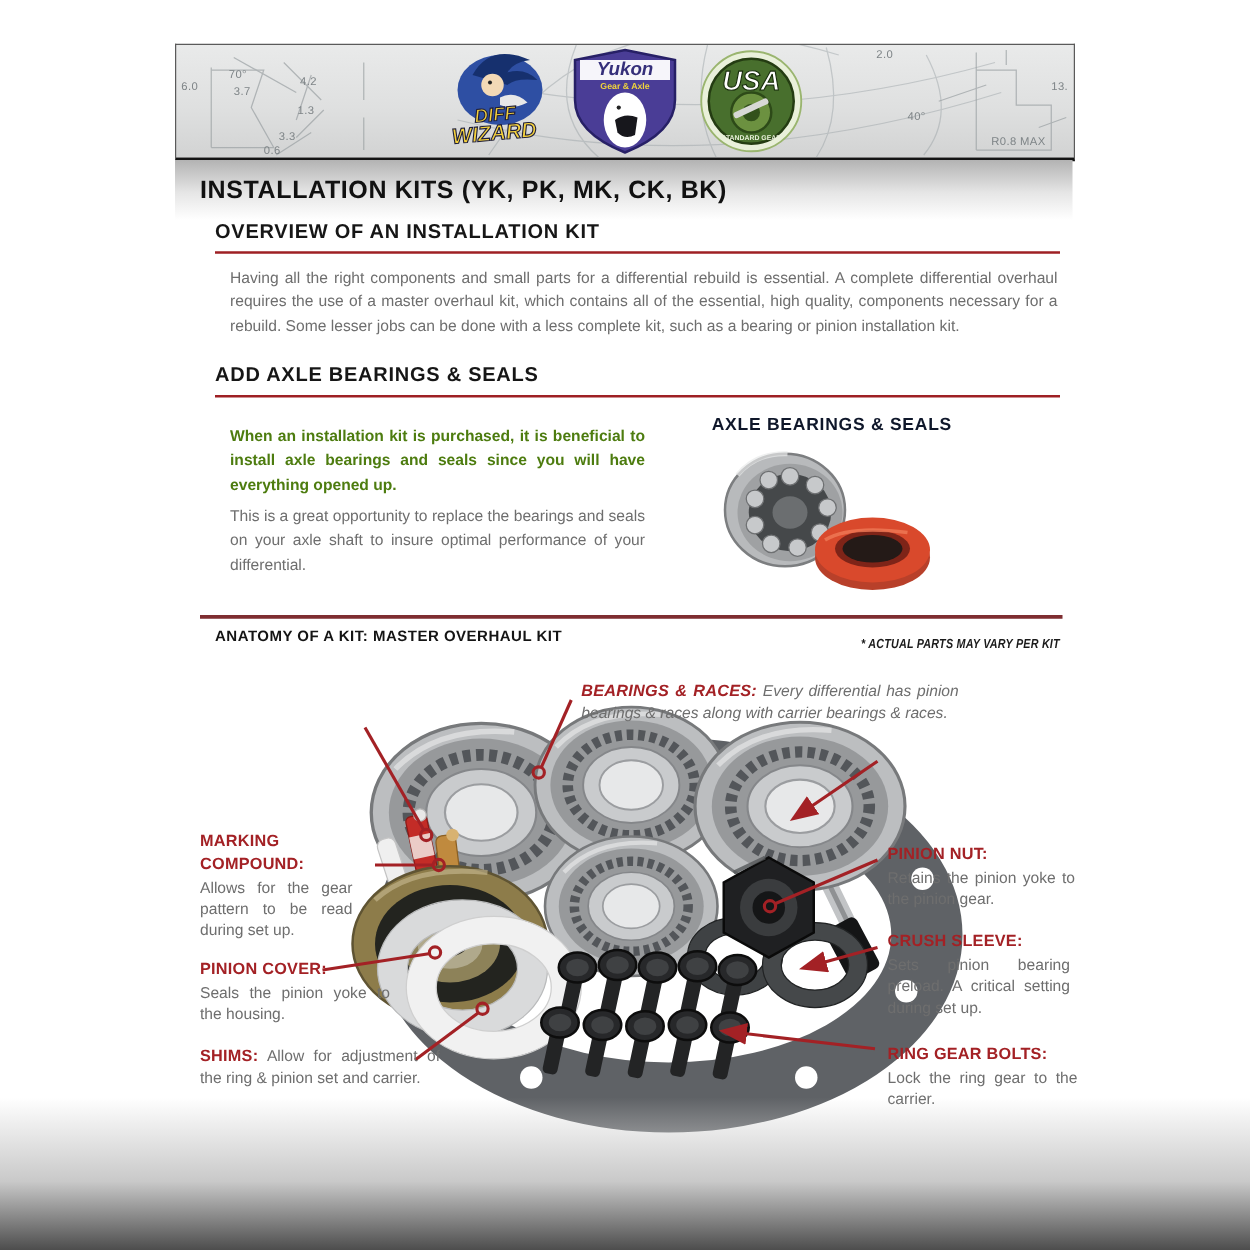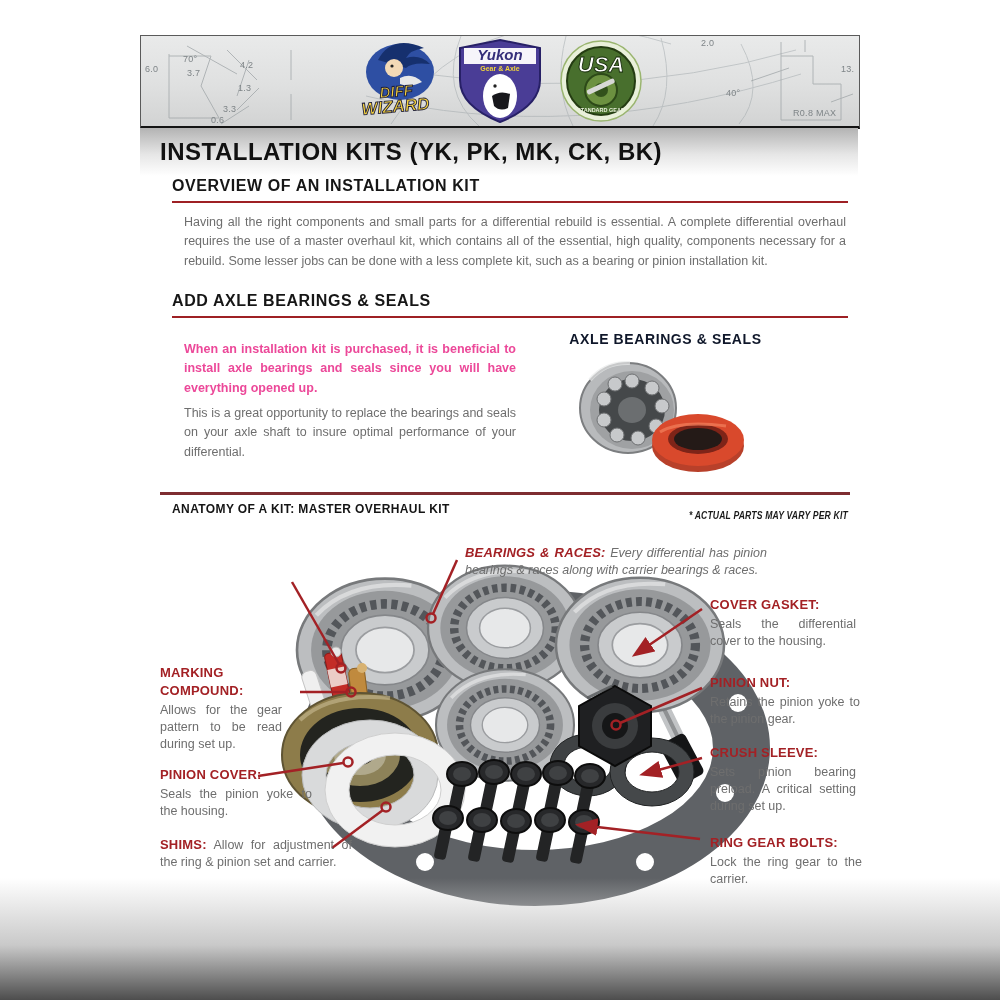--- a/index.html
+++ b/index.html
@@ -22,35 +22,35 @@
   #banner svg{position:absolute;left:0;top:0;}
   .logo-wrap{position:absolute;left:209px;top:2px;width:300px;height:86px;}
 
   
   #title-band{
     left:140px;top:128px;width:718px;height:48px;
     background:linear-gradient(180deg,#b3b3b3 0%,#e6e6e6 55%,#ffffff 100%);
     display:flex;align-items:center;
   }
   #page-title{
-    margin-left:20px;font-size:24px;font-weight:bold;color:#111;
+    margin-left:20px;font-size:20px;font-weight:bold;color:#111;
     letter-spacing:.5px;
   }
 
   
   .sec-heading{
     position:absolute;left:172px;font-size:16px;font-weight:bold;color:#161616;
     letter-spacing:.6px;
   }
   .red-rule{position:absolute;left:172px;width:676px;height:2px;background:#9e2024;}
   .body-text{
     position:absolute;font-size:12.5px;line-height:1.55;color:#6e6e6e;
     text-align:justify;
   }
-  .body-bold{color:#ec4899;font-weight:bold;}
+  .body-bold{color:#4d7c0f;font-weight:bold;}
 
   #axle-image-label{
     position:absolute;left:558px;top:331px;width:215px;text-align:center;
     color:#0f172a;font-weight:bold;font-size:14px;letter-spacing:.6px;
   }
 
   #anatomy-divider{position:absolute;left:160px;top:492px;width:690px;height:3px;background:#7e2d31;}
   #anatomy-heading{
     position:absolute;left:172px;top:502px;font-size:12px;font-weight:bold;
     color:#141414;letter-spacing:.4px;
@@ -349,24 +349,20 @@
     <span>Allows for the gear pattern to be read during set up.</span>
   </div>
   <div class="callout" id="co-pinion-seal">
     <span class="co-label block">PINION COVER:</span>
     <span>Seals the pinion yoke to the housing.</span>
   </div>
   <div class="callout" id="co-shims">
     <span class="co-label">SHIMS:</span>
     <span>Allow for adjustment of the ring &amp; pinion set and carrier.</span>
   </div>
-  <div class="callout" id="co-cover-gasket">
-    <span class="co-label block">COVER GASKET:</span>
-    <span>Seals the differential cover to the housing.</span>
-  </div>
   <div class="callout" id="co-pinion-nut">
     <span class="co-label block">PINION NUT:</span>
     <span>Retains the pinion yoke to the pinion gear.</span>
   </div>
   <div class="callout" id="co-crush-sleeve">
     <span class="co-label block">CRUSH SLEEVE:</span>
     <span>Sets pinion bearing preload. A critical setting during set up.</span>
   </div>
   <div class="callout" id="co-ring-gear-bolts">
     <span class="co-label block">RING GEAR BOLTS:</span>

